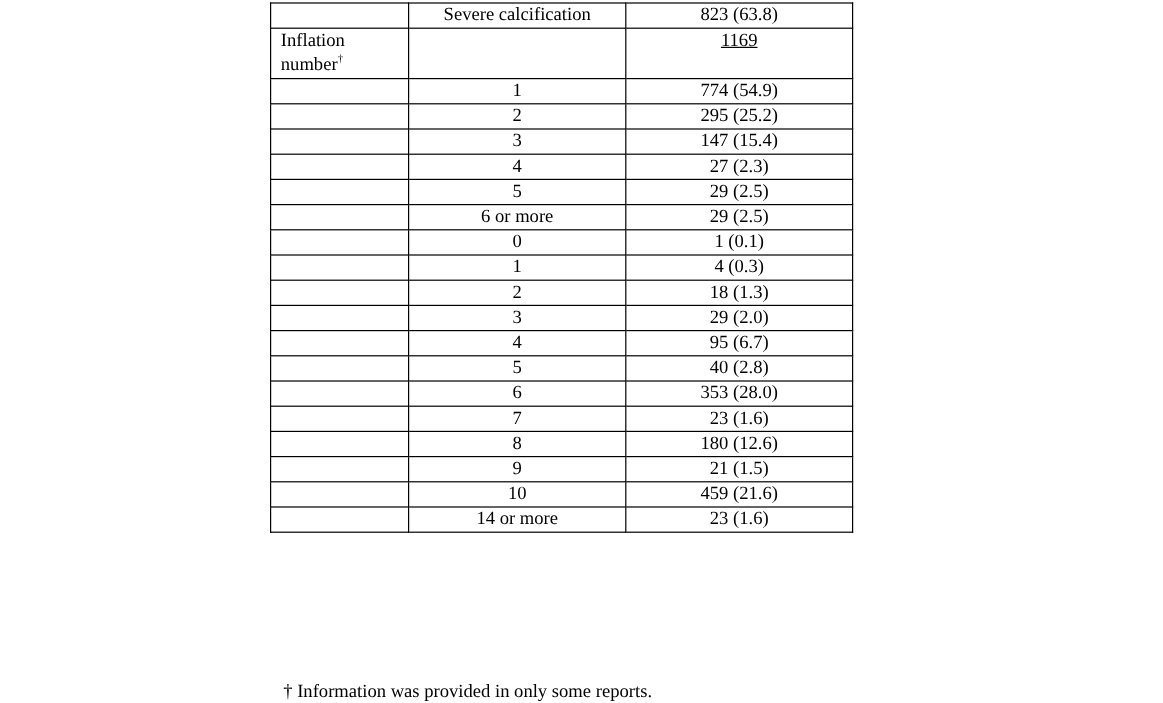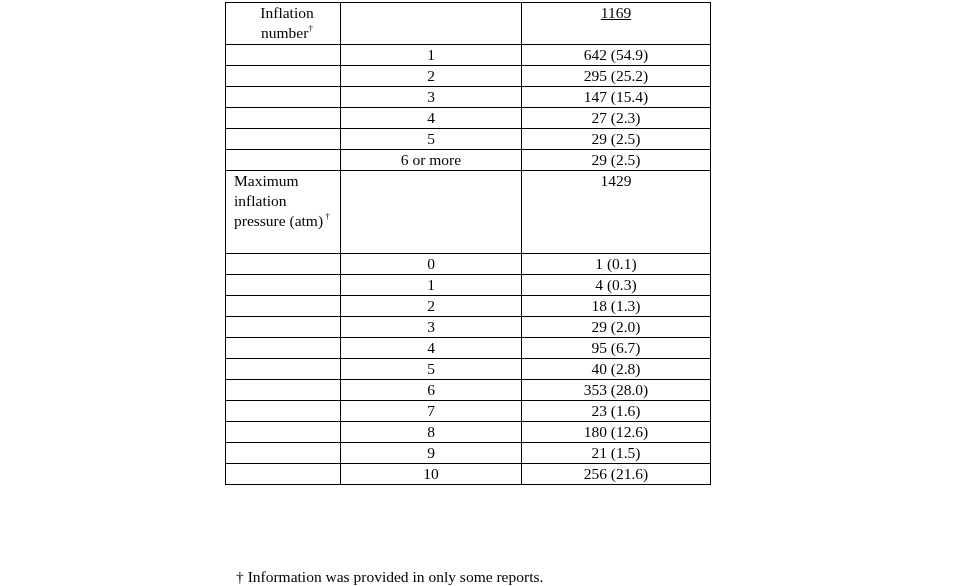--- a/index.html
+++ b/index.html
@@ -12,28 +12,33 @@
   td.c3 { width:188px; text-align:center; padding:0; }
   sup { font-size:9px; vertical-align:top; line-height:10px; }
   .foot { position:absolute; left:236px; top:567px; font-size:15.5px; line-height:19px; }
 </style>
 </head>
 <body>
 
 <table>
   <tbody id="tbody">
       <tr>
-        <td class="c1" style="height: 41px; text-align: center;">Inflation number<sup>†</sup></td>
+        <td class="c1"></td>
+        <td class="c2">Severe calcification</td>
+        <td class="c3">823 (63.8)</td>
+      </tr>
+      <tr>
+        <td class="c1" style="height: 41px;">Inflation number<sup>†</sup></td>
         <td class="c2" style="height: 41px;"></td>
         <td class="c3" style="height: 41px; text-decoration: underline;">1169</td>
       </tr>
       <tr>
         <td class="c1"></td>
         <td class="c2">1</td>
-        <td class="c3">642 (54.9)</td>
+        <td class="c3">774 (54.9)</td>
       </tr>
       <tr>
         <td class="c1"></td>
         <td class="c2">2</td>
         <td class="c3">295 (25.2)</td>
       </tr>
       <tr>
         <td class="c1"></td>
         <td class="c2">3</td>
         <td class="c3">147 (15.4)</td>
@@ -45,25 +50,20 @@
       </tr>
       <tr>
         <td class="c1"></td>
         <td class="c2">5</td>
         <td class="c3">29 (2.5)</td>
       </tr>
       <tr>
         <td class="c1"></td>
         <td class="c2">6 or more</td>
         <td class="c3">29 (2.5)</td>
-      </tr>
-      <tr>
-        <td class="c1" style="height: 82px; width: 106px;">Maximum inflation pressure (atm)<sup> †</sup></td>
-        <td class="c2" style="height: 82px;"></td>
-        <td class="c3" style="height: 82px;">1429</td>
       </tr>
       <tr>
         <td class="c1"></td>
         <td class="c2">0</td>
         <td class="c3">1 (0.1)</td>
       </tr>
       <tr>
         <td class="c1"></td>
         <td class="c2">1</td>
         <td class="c3">4 (0.3)</td>
@@ -104,17 +104,22 @@
         <td class="c3">180 (12.6)</td>
       </tr>
       <tr>
         <td class="c1"></td>
         <td class="c2">9</td>
         <td class="c3">21 (1.5)</td>
       </tr>
       <tr>
         <td class="c1"></td>
         <td class="c2">10</td>
-        <td class="c3">256 (21.6)</td>
+        <td class="c3">459 (21.6)</td>
+      </tr>
+      <tr>
+        <td class="c1"></td>
+        <td class="c2">14 or more</td>
+        <td class="c3">23 (1.6)</td>
       </tr>
     </tbody>
 </table>
 <div class="foot">† Information was provided in only some reports.</div>
 
 </body></html>

